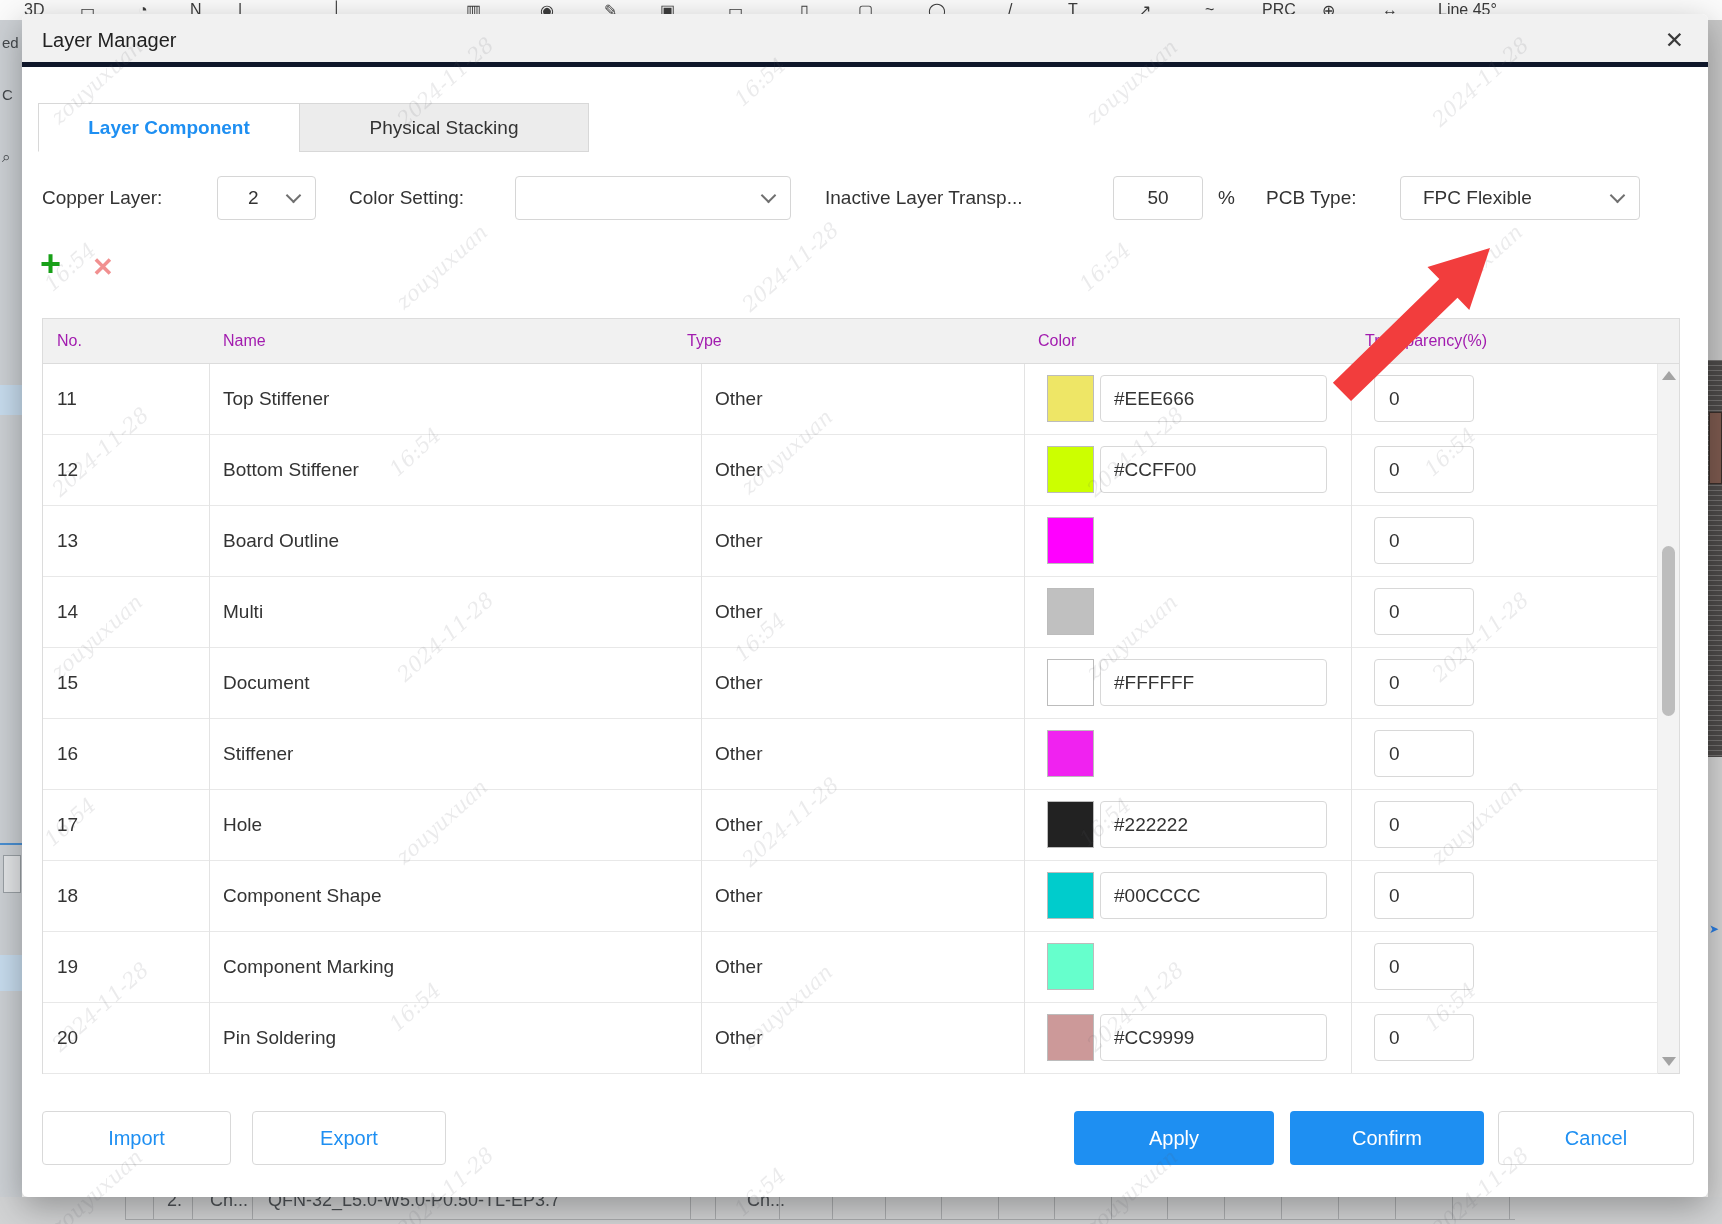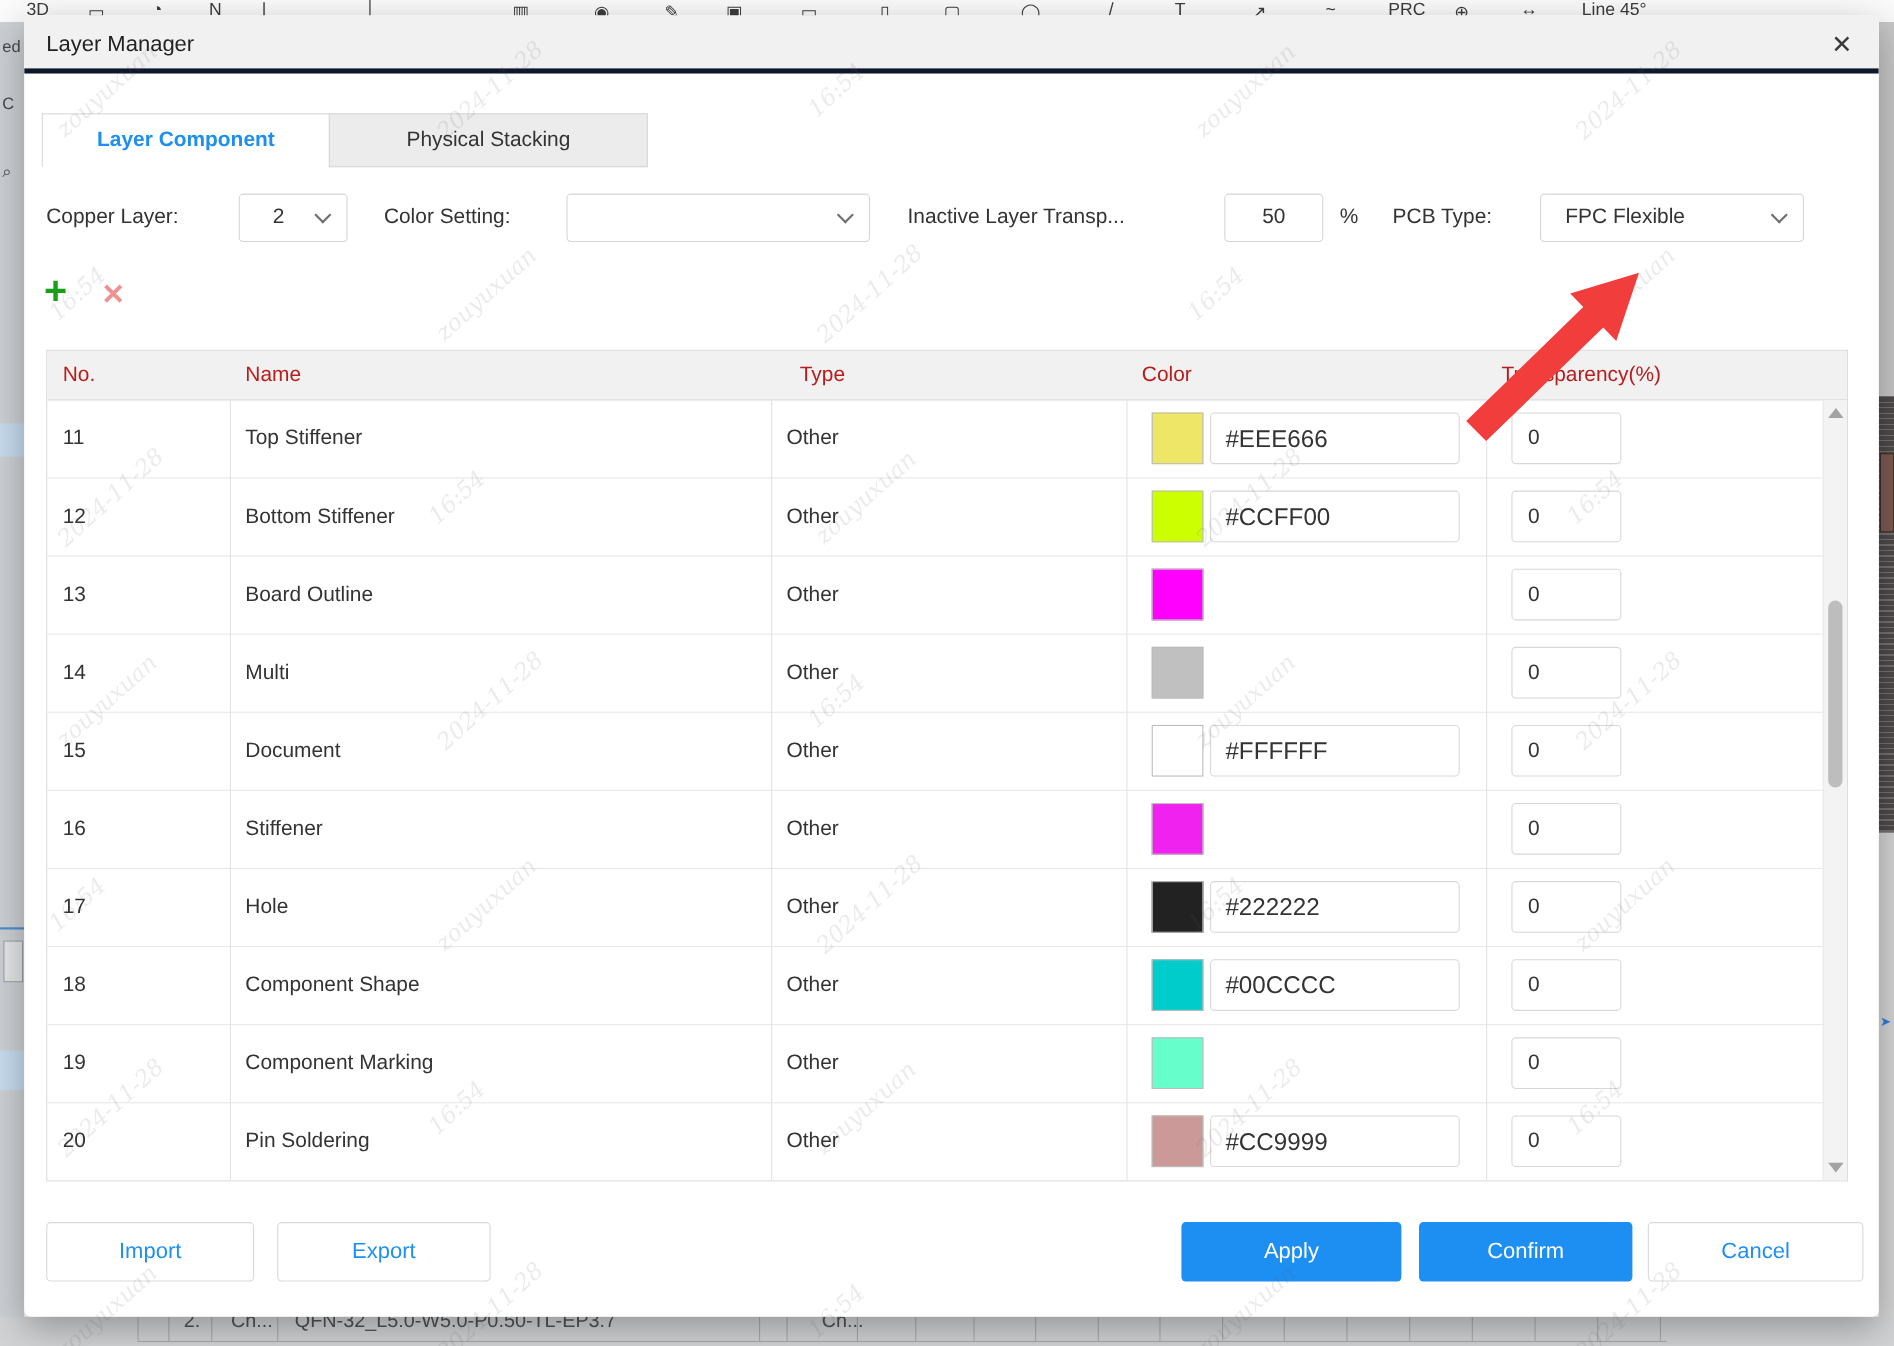--- a/index.html
+++ b/index.html
@@ -92,34 +92,34 @@
   
   .table{
     position:absolute;left:20px;top:304px;width:1638px;height:756px;
     border:1px solid #dcdcdc;box-sizing:border-box;background:#fff;
   }
   .vline{position:absolute;top:0;bottom:0;width:1px;background:#e3e3e3;z-index:1;}
   .thead{
     position:absolute;left:0;top:0;width:100%;height:45px;background:var(--header_bg);
     border-bottom:1px solid #dcdcdc;box-sizing:border-box;z-index:2;
   }
-  .thead .hcell{position:absolute;top:0;line-height:44px;font-size:19px;color:#b91c1c;}
+  .thead .hcell{position:absolute;top:0;line-height:44px;font-size:16px;color:#a21caf;}
   .tbody{position:absolute;left:0;top:45px;width:1615px;height:710px;overflow:hidden;}
   .trow{position:relative;width:100%;height:71px;border-bottom:1px solid #e8e8e8;box-sizing:border-box;}
   .cellt{position:absolute;top:0;line-height:70px;font-size:19px;color:#333;white-space:nowrap;}
   .c-no{left:14px;}
   .c-name{left:180px;}
   .c-type{left:672px;}
   .swatch{
     position:absolute;left:1004px;top:11px;width:47px;height:47px;box-sizing:border-box;
     border:1px solid #bcbcbc;cursor:pointer;
   }
   .hexinput{
     position:absolute;left:1057px;top:11px;width:227px;height:47px;box-sizing:border-box;
-    border:1px solid #d8d8d8;border-radius:4px;font-size:22px;color:#333;
+    border:1px solid #d8d8d8;border-radius:4px;font-size:19px;color:#333;
     font-family:"Liberation Sans",sans-serif;padding:0 0 0 13px;background:#fff;
   }
   .tinput{
     position:absolute;left:1331px;top:11px;width:100px;height:47px;box-sizing:border-box;
     border:1px solid #d8d8d8;border-radius:4px;font-size:19px;color:#333;
     font-family:"Liberation Sans",sans-serif;padding:0 0 0 14px;background:#fff;
   }
   
   .sbar{
     position:absolute;right:0;top:45px;width:22px;height:709px;background:#f3f3f3;
@@ -256,21 +256,21 @@
 
   <div class="table">
     <div class="vline" style="left:166px;"></div>
     <div class="vline" style="left:658px;"></div>
     <div class="vline" style="left:981px;"></div>
     <div class="vline" style="left:1308px;"></div>
 
     <div class="thead">
       <div class="hcell" style="left:14px;">No.</div>
       <div class="hcell" style="left:180px;">Name</div>
-      <div class="hcell" style="left:684px;">Type</div>
+      <div class="hcell" style="left:644px;">Type</div>
       <div class="hcell" style="left:995px;">Color</div>
       <div class="hcell" style="left:1322px;">Transparency(%)</div>
     </div>
 
     <div class="tbody" id="tbody">
         <div class="trow">
           <div class="cellt c-no">11</div>
           <div class="cellt c-name">Top Stiffener</div>
           <div class="cellt c-type">Other</div>
           <span class="swatch" style="background: rgb(238, 230, 102);"></span>

